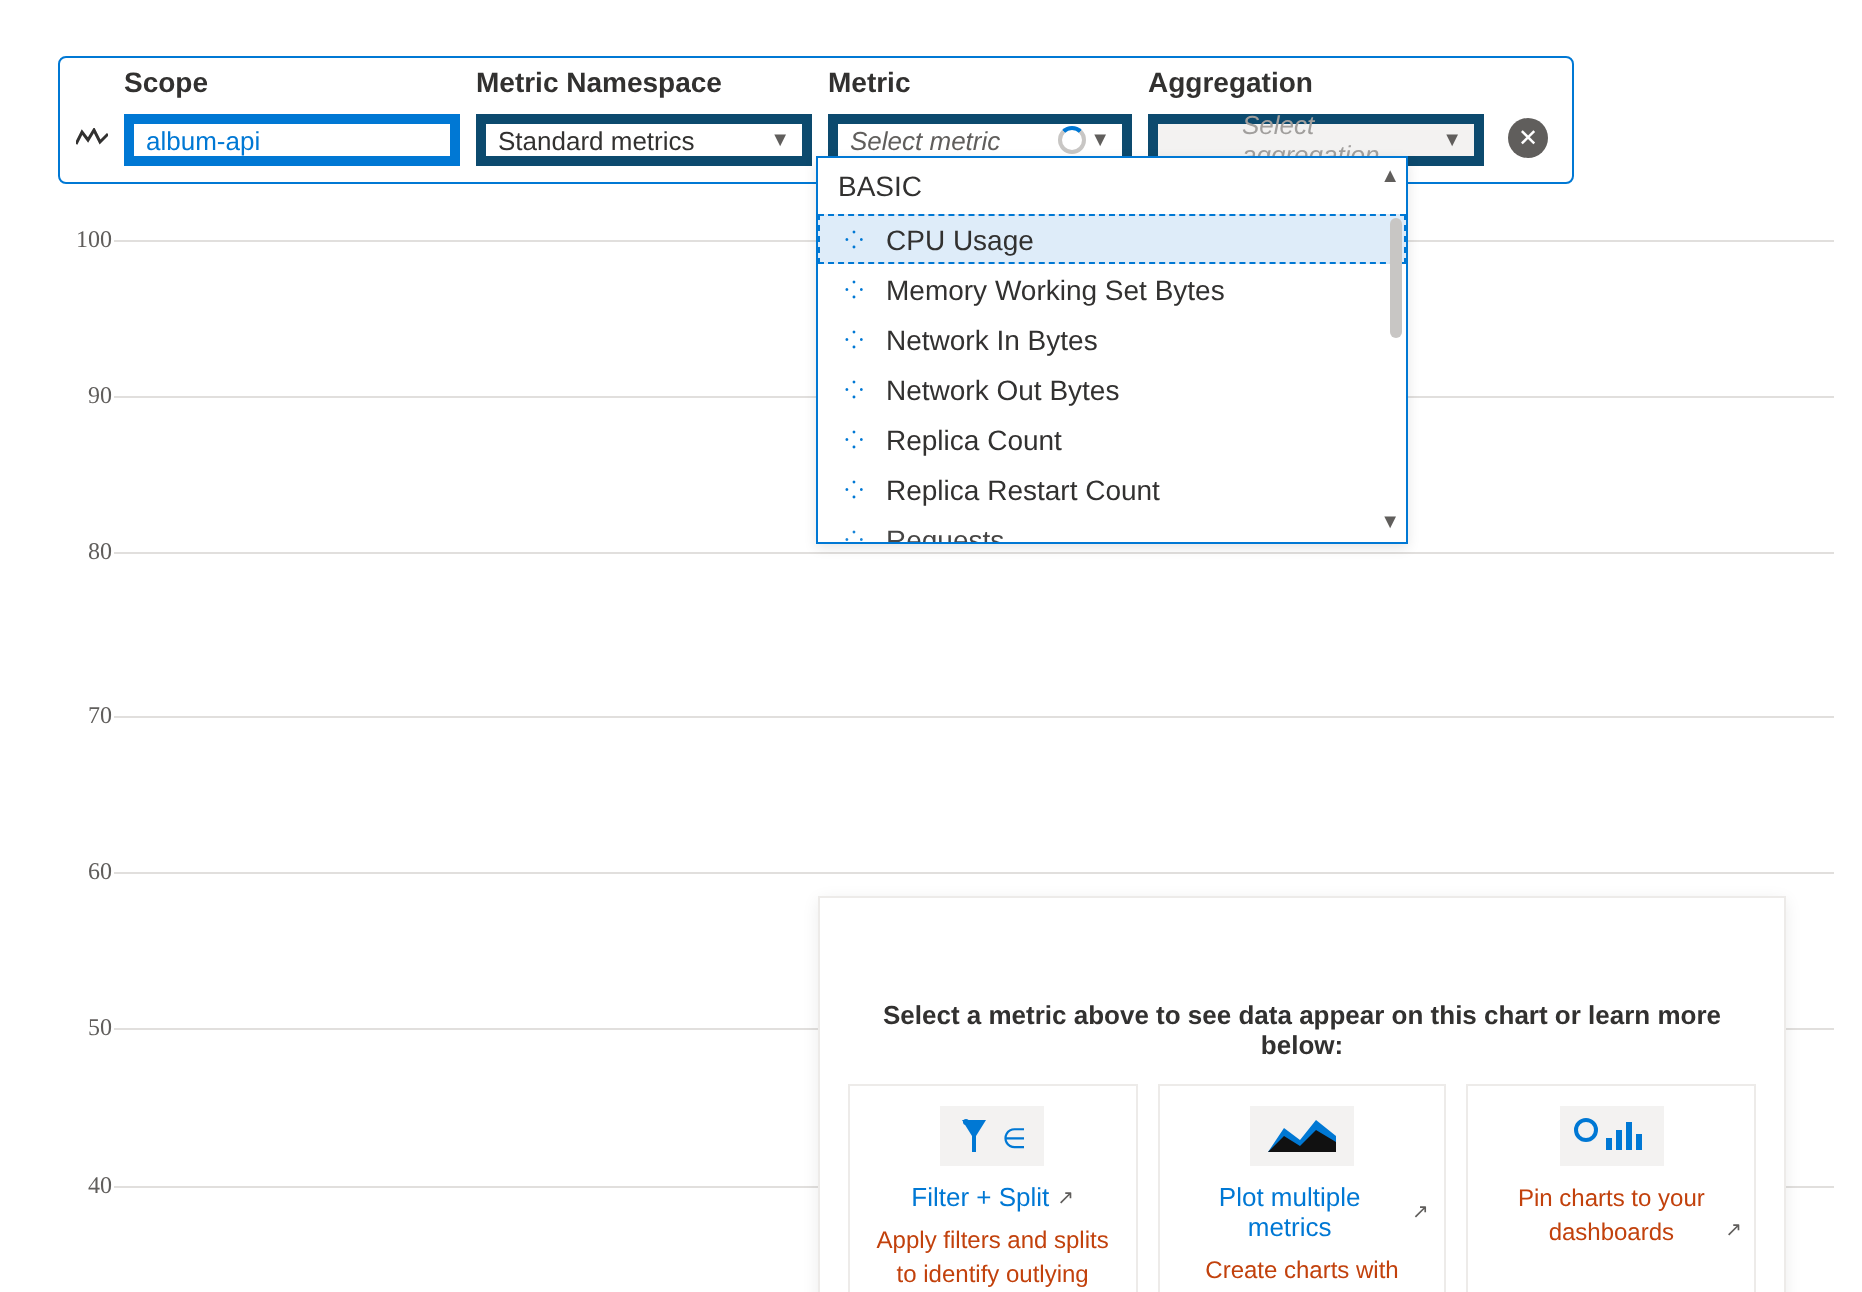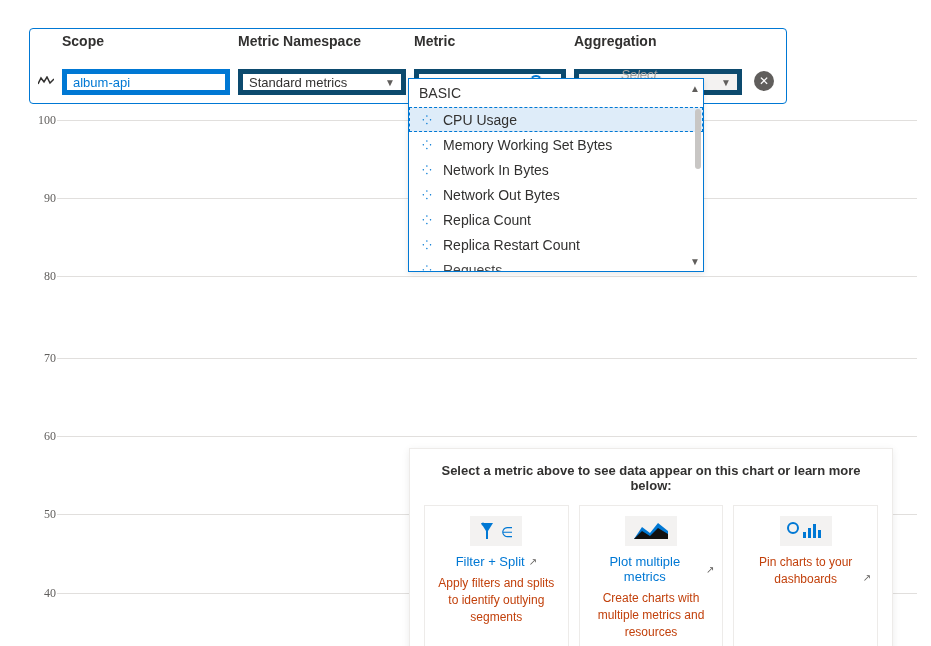--- a/index.html
+++ b/index.html
@@ -17,21 +17,21 @@
     gap: 8px;
     background: #fff;
     z-index: 5;
   }
   .handle-icon {
     width: 16px; height: 16px;
     display: flex; align-items: center; justify-content: center;
     margin-bottom: 6px;
     color: #605e5c;
   }
-  .field { display: flex; flex-direction: column; gap: 20px; }
+  .field { display: flex; flex-direction: column; gap: 8px; }
   .field-label { font-weight: 600; font-size: 14px; color: #323130; }
   .select-box {
     height: 26px;
     border: 5px solid #0c4a6e;
     background: #fff;
     display: flex; align-items: center; justify-content: space-between;
     padding: 0 6px;
     font-size: 13px;
     cursor: pointer;
   }
@@ -103,21 +103,21 @@
   .help-panel {
     position: absolute;
     left: 409px; top: 448px;
     width: 484px;
     border: 1px solid #edebe9;
     background: #fff;
     box-shadow: 0 2px 8px rgba(0,0,0,0.08);
     padding: 14px;
     z-index: 3;
   }
-  .help-title { text-align: center; font-weight: 600; font-size: 13px; margin-bottom: 12px; }
+  .help-title { text-align: center; font-weight: 600; font-size: 13px; margin-bottom: 12px; margin-top: 37px; }
   .cards { display: flex; gap: 10px; }
   .card {
     flex: 1;
     border: 1px solid #edebe9;
     padding: 10px 8px;
     text-align: center;
     cursor: pointer;
     position: relative;
   }
   .card-icon-wrap {

